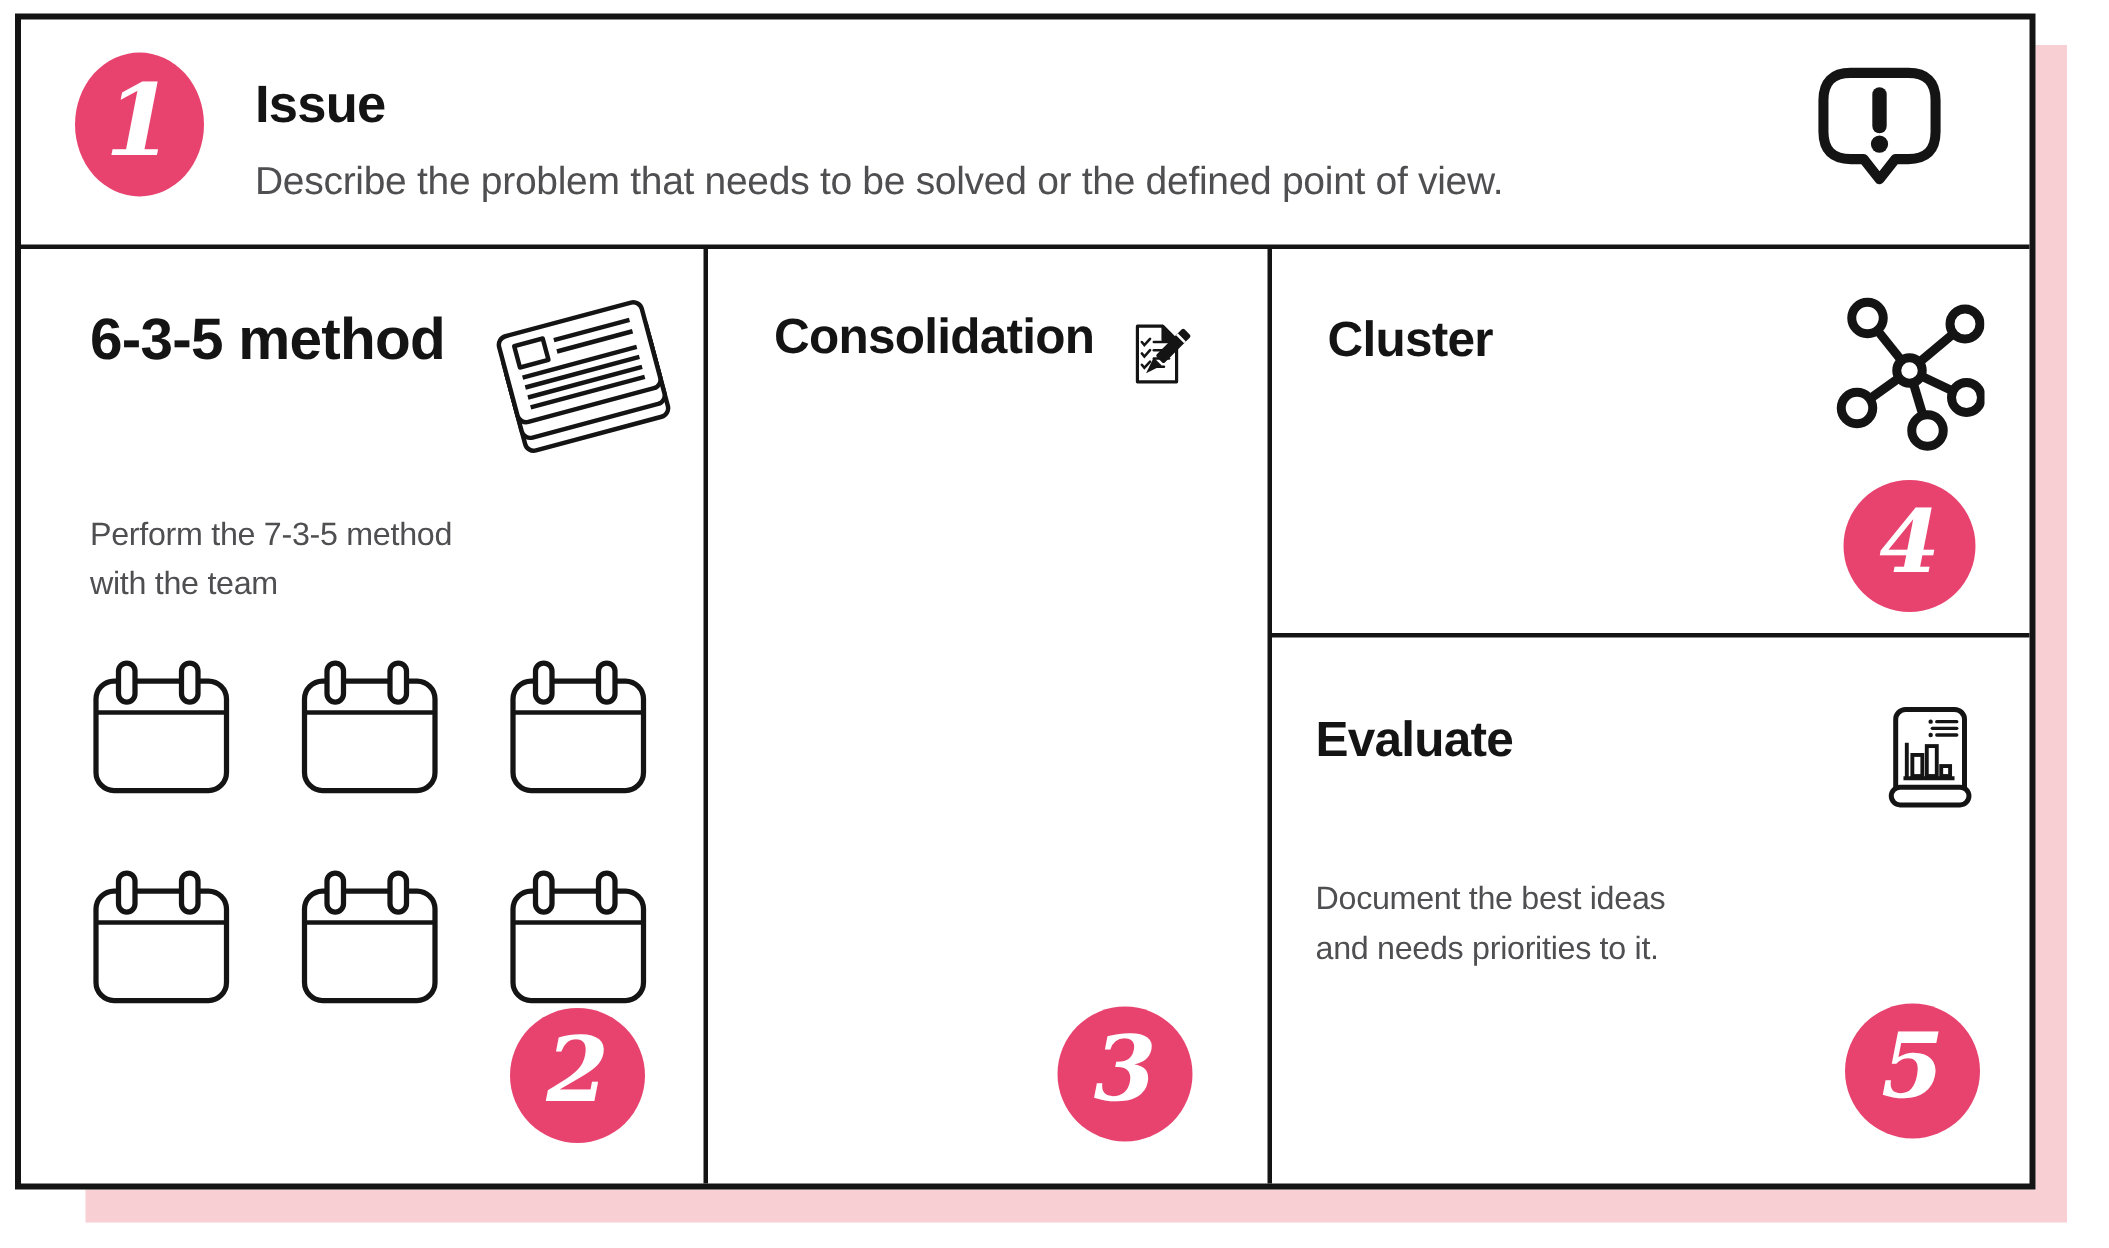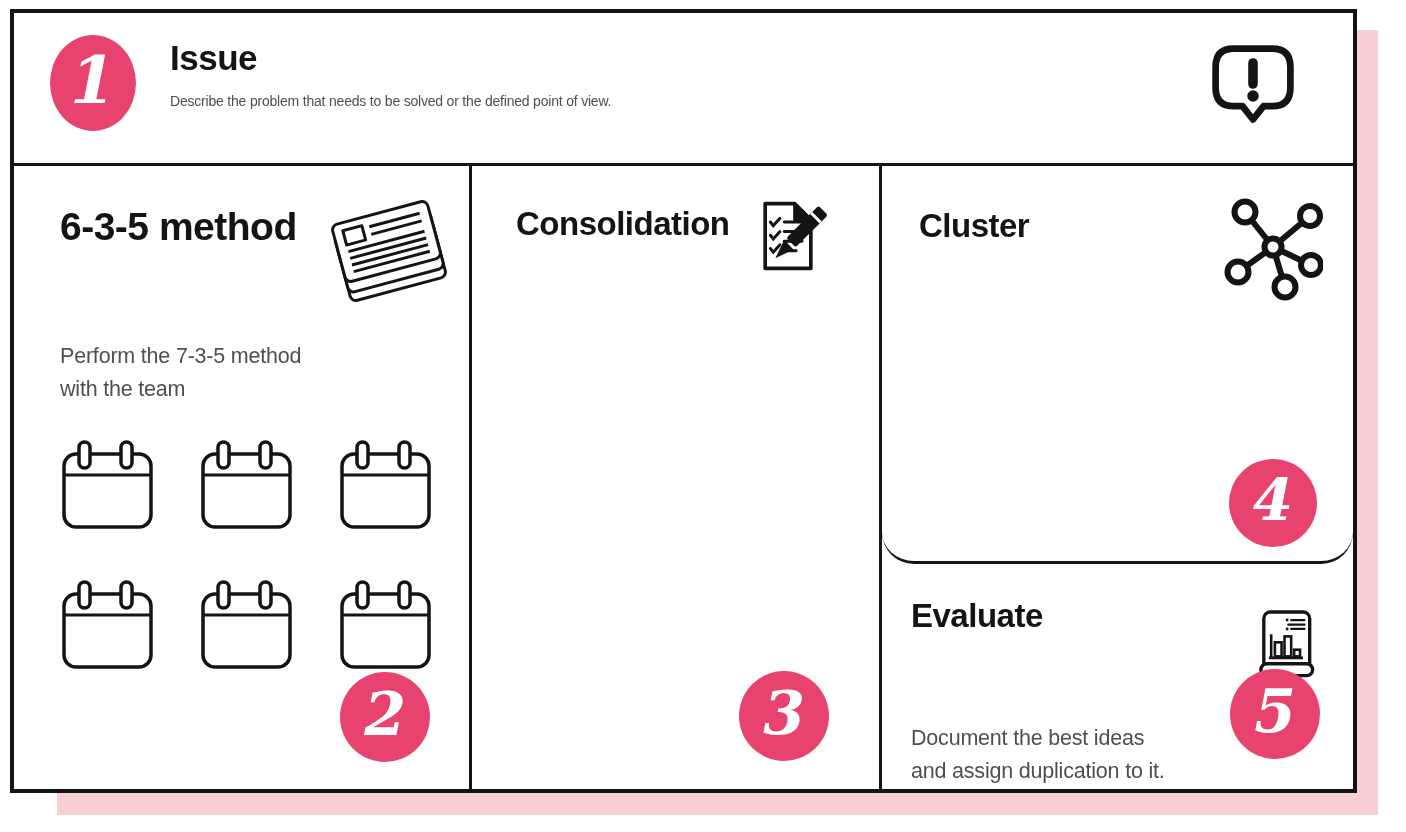--- a/index.html
+++ b/index.html
@@ -35,42 +35,42 @@
     position:absolute;display:flex;align-items:center;justify-content:center;
     background:var(--accent);border-radius:50%;color:#fff;
     font-family:"DejaVu Serif", serif;font-style:italic;font-weight:700;
     line-height:1;padding-bottom:6px;
   }
   .badge-1{left:36px;top:22px;width:86px;height:96px;font-size:66px;}
   .badge-2{right:39px;bottom:27px;width:90px;height:90px;font-size:60px;}
   .badge-3{right:50px;bottom:28px;width:90px;height:90px;font-size:60px;}
   .badge-4{right:36px;bottom:14px;width:88px;height:88px;font-size:58px;}
   .badge-5{right:33px;bottom:30px;width:90px;height:90px;font-size:60px;}
-  .issue-text{margin-left:156px;padding-top:26px;}
+  .issue-text{margin-left:156px;padding-top:38px;}
   .issue-title{
     margin:0;font-size:35px;font-weight:700;letter-spacing:-0.5px;line-height:1.1;
   }
   .issue-desc{
-    margin:15px 0 0 0;font-size:14px;color:var(--body);letter-spacing:-0.2px;
+    margin:15px 0 0 0;font-size:26px;color:var(--body);letter-spacing:-0.2px;
   }
   .issue-icon{position:absolute;right:52px;top:26px;}
   
   .cols{flex:1;display:flex;min-height:0;}
   .sec{position:relative;}
   .sec-method{width:458px;flex:none;border-right:3px solid var(--ink);padding:24px 16px 0 46px;}
-  .sec-consolidation{width:410px;flex:none;border-right:3px solid var(--ink);padding:24px 50px 0 44px;}
+  .sec-consolidation{width:376px;flex:none;border-right:3px solid var(--ink);padding:24px 50px 0 44px;}
   .col-right{flex:1;display:flex;flex-direction:column;min-width:0;}
-  .sec-cluster{height:398px;flex:none;border-bottom:3px solid var(--ink);padding:26px 30px 0 37px;border-radius:32px;}
+  .sec-cluster{height:259px;flex:none;border-bottom:3px solid var(--ink);padding:26px 30px 0 37px;}
   .sec-evaluate{flex:1;padding:28px 30px 0 29px;}
   .sec-head{display:flex;justify-content:space-between;align-items:flex-start;gap:20px;}
   .section-title{
     margin:16px 0 0 0;font-size:33px;font-weight:700;letter-spacing:-0.5px;line-height:1.1;
   }
   .sec-method .section-title{font-size:39px;}
-  .sec-evaluate .section-title{margin-top:6px;}
+  .sec-evaluate .section-title{margin-top:22px;}
   .section-desc{
     margin:22px 0 0 0;font-size:21.5px;line-height:1.55;color:var(--body);
     letter-spacing:-0.2px;white-space:pre-line;
   }
   .sec-method .section-desc{margin-top:28px;}
   
   .calendars{
     margin-top:32px;display:grid;grid-template-columns:repeat(3,95px);
     column-gap:44px;row-gap:48px;width:max-content;
   }
@@ -238,21 +238,21 @@
             <circle cx="51.5" cy="27" r="2" fill="#141414"></circle>
             <g stroke="#141414" stroke-width="3.5">
               <path d="M30 34 V66 M27 66 H73" fill="none"></path>
               <rect x="35" y="45" width="9" height="19" fill="#fff"></rect>
               <rect x="48" y="37" width="9" height="27" fill="#fff"></rect>
               <rect x="61" y="55" width="8" height="9" fill="#fff"></rect>
             </g>
           </svg>
         </div>
         <p class="section-desc">Document the best ideas
-and assign duplication to it.</p>
+and needs priorities to it.</p>
         <div class="badge badge-5">
           <span>5</span>
         </div>
       </section>
 
     </div>
   </div>
 </div>
 
 </body></html>

